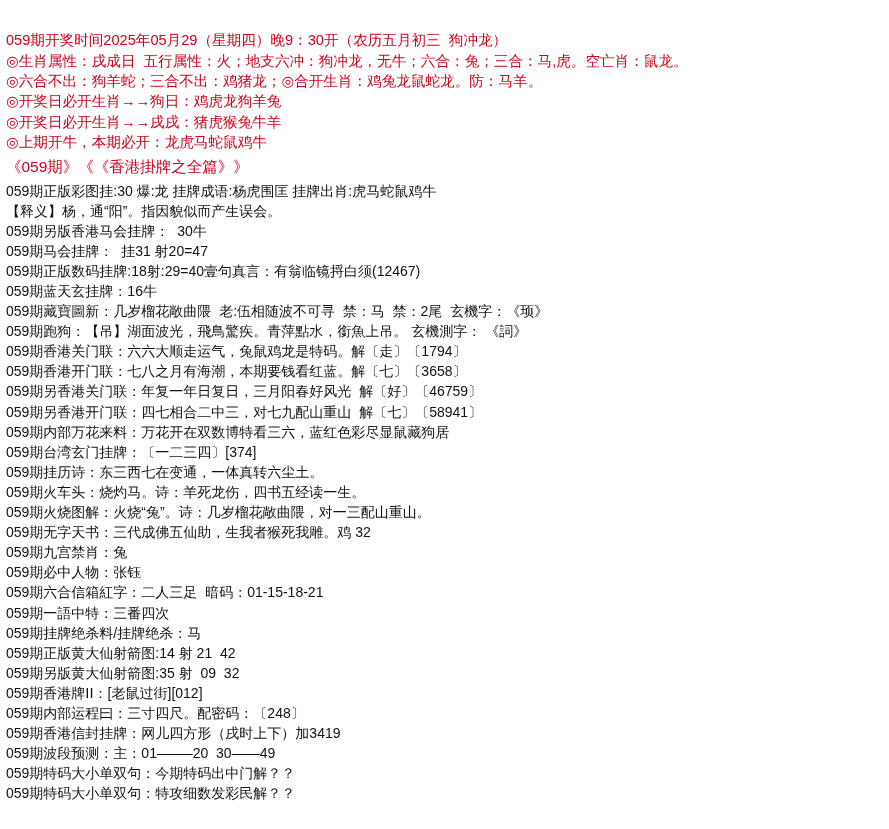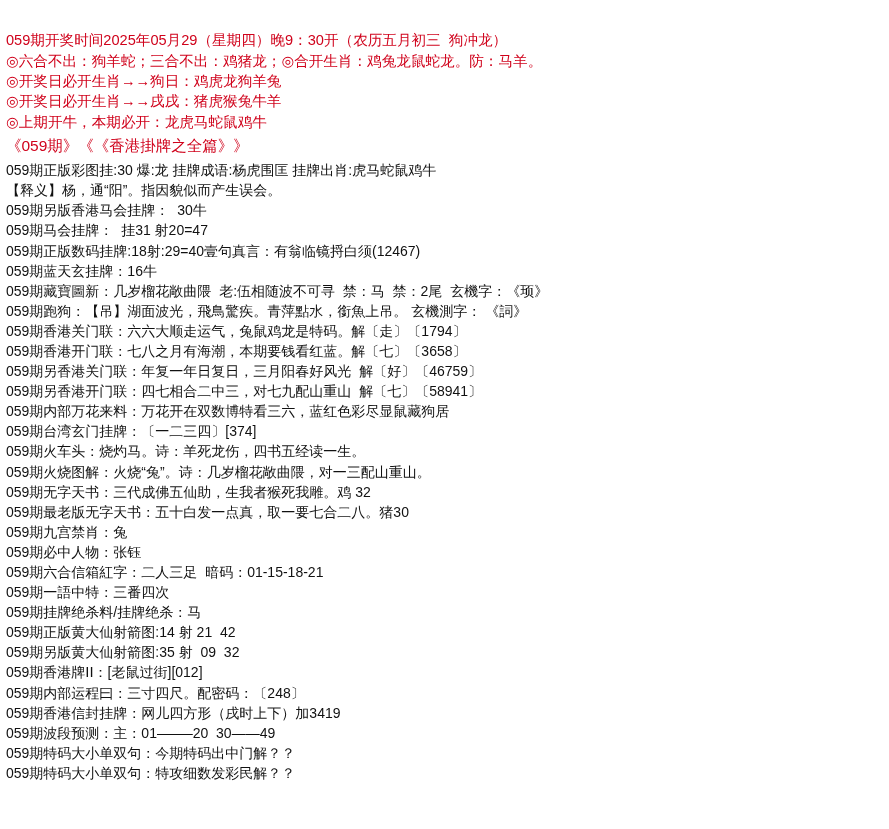--- a/index.html
+++ b/index.html
@@ -57,20 +57,21 @@
     color: #111;
   }
 </style>
 </head>
 <body>
 
 <div class="page">
 
   <div class="topblock">
     <div class="header-line">059期开奖时间2025年05月29（星期四）晚9：30开（农历五月初三  狗冲龙）</div>
+    <div class="line red">◎生肖属性：戌成日  五行属性：火；地支六冲：狗冲龙，无牛；六合：兔；三合：马,虎。空亡肖：鼠龙。</div>
     <div class="line red">◎六合不出：狗羊蛇；三合不出：鸡猪龙；◎合开生肖：鸡兔龙鼠蛇龙。防：马羊。</div>
     <div class="line red">◎开奖日必开生肖→→狗日：鸡虎龙狗羊兔</div>
     <div class="line red">◎开奖日必开生肖→→戌戌：猪虎猴兔牛羊</div>
     <div class="line red">◎上期开牛，本期必开：龙虎马蛇鼠鸡牛</div>
     <div class="sep"></div>
     <div class="title-line">《059期》《《香港掛牌之全篇》》</div>
     <div class="sep"></div>
   </div>
 
   <div class="bodyblock">
@@ -81,24 +82,24 @@
     <div class="body-line">059期正版数码挂牌:18射:29=40壹句真言：有翁临镜捋白须(12467)</div>
     <div class="body-line">059期蓝天玄挂牌：16牛</div>
     <div class="body-line">059期藏寶圖新：几岁榴花敞曲隈  老:伍相随波不可寻  禁：马  禁：2尾  玄機字：《顼》</div>
     <div class="body-line">059期跑狗：【吊】湖面波光，飛鳥驚疾。青萍點水，銜魚上吊。 玄機測字： 《詞》</div>
     <div class="body-line">059期香港关门联：六六大顺走运气，兔鼠鸡龙是特码。解〔走〕〔1794〕</div>
     <div class="body-line">059期香港开门联：七八之月有海潮，本期要钱看红蓝。解〔七〕〔3658〕</div>
     <div class="body-line">059期另香港关门联：年复一年日复日，三月阳春好风光  解〔好〕〔46759〕</div>
     <div class="body-line">059期另香港开门联：四七相合二中三，对七九配山重山  解〔七〕〔58941〕</div>
     <div class="body-line">059期内部万花来料：万花开在双数博特看三六，蓝红色彩尽显鼠藏狗居</div>
     <div class="body-line">059期台湾玄门挂牌：〔一二三四〕[374]</div>
+    <div class="body-line">059期挂历诗：东三西七在变通，一体真转六尘土。</div>
     <div class="body-line">059期火车头：烧灼马。诗：羊死龙伤，四书五经读一生。</div>
     <div class="body-line">059期火烧图解：火烧“兔”。诗：几岁榴花敞曲隈，对一三配山重山。</div>
     <div class="body-line">059期无字天书：三代成佛五仙助，生我者猴死我雕。鸡 32</div>
-    <div class="body-line">059期最老版无字天书：五十白发一点真，取一要七合二八。猪30</div>
     <div class="body-line">059期九宫禁肖：兔</div>
     <div class="body-line">059期必中人物：张钰</div>
     <div class="body-line">059期六合信箱紅字：二人三足  暗码：01-15-18-21</div>
     <div class="body-line">059期一語中特：三番四次</div>
     <div class="body-line">059期挂牌绝杀料/挂牌绝杀：马</div>
     <div class="body-line">059期正版黄大仙射箭图:14 射 21  42</div>
     <div class="body-line">059期另版黄大仙射箭图:35 射  09  32</div>
     <div class="body-line">059期香港牌ⅠⅠ：[老鼠过街][012]</div>
     <div class="body-line">059期内部运程曰：三寸四尺。配密码：〔248〕</div>
     <div class="body-line">059期香港信封挂牌：网儿四方形（戌时上下）加3419</div>

